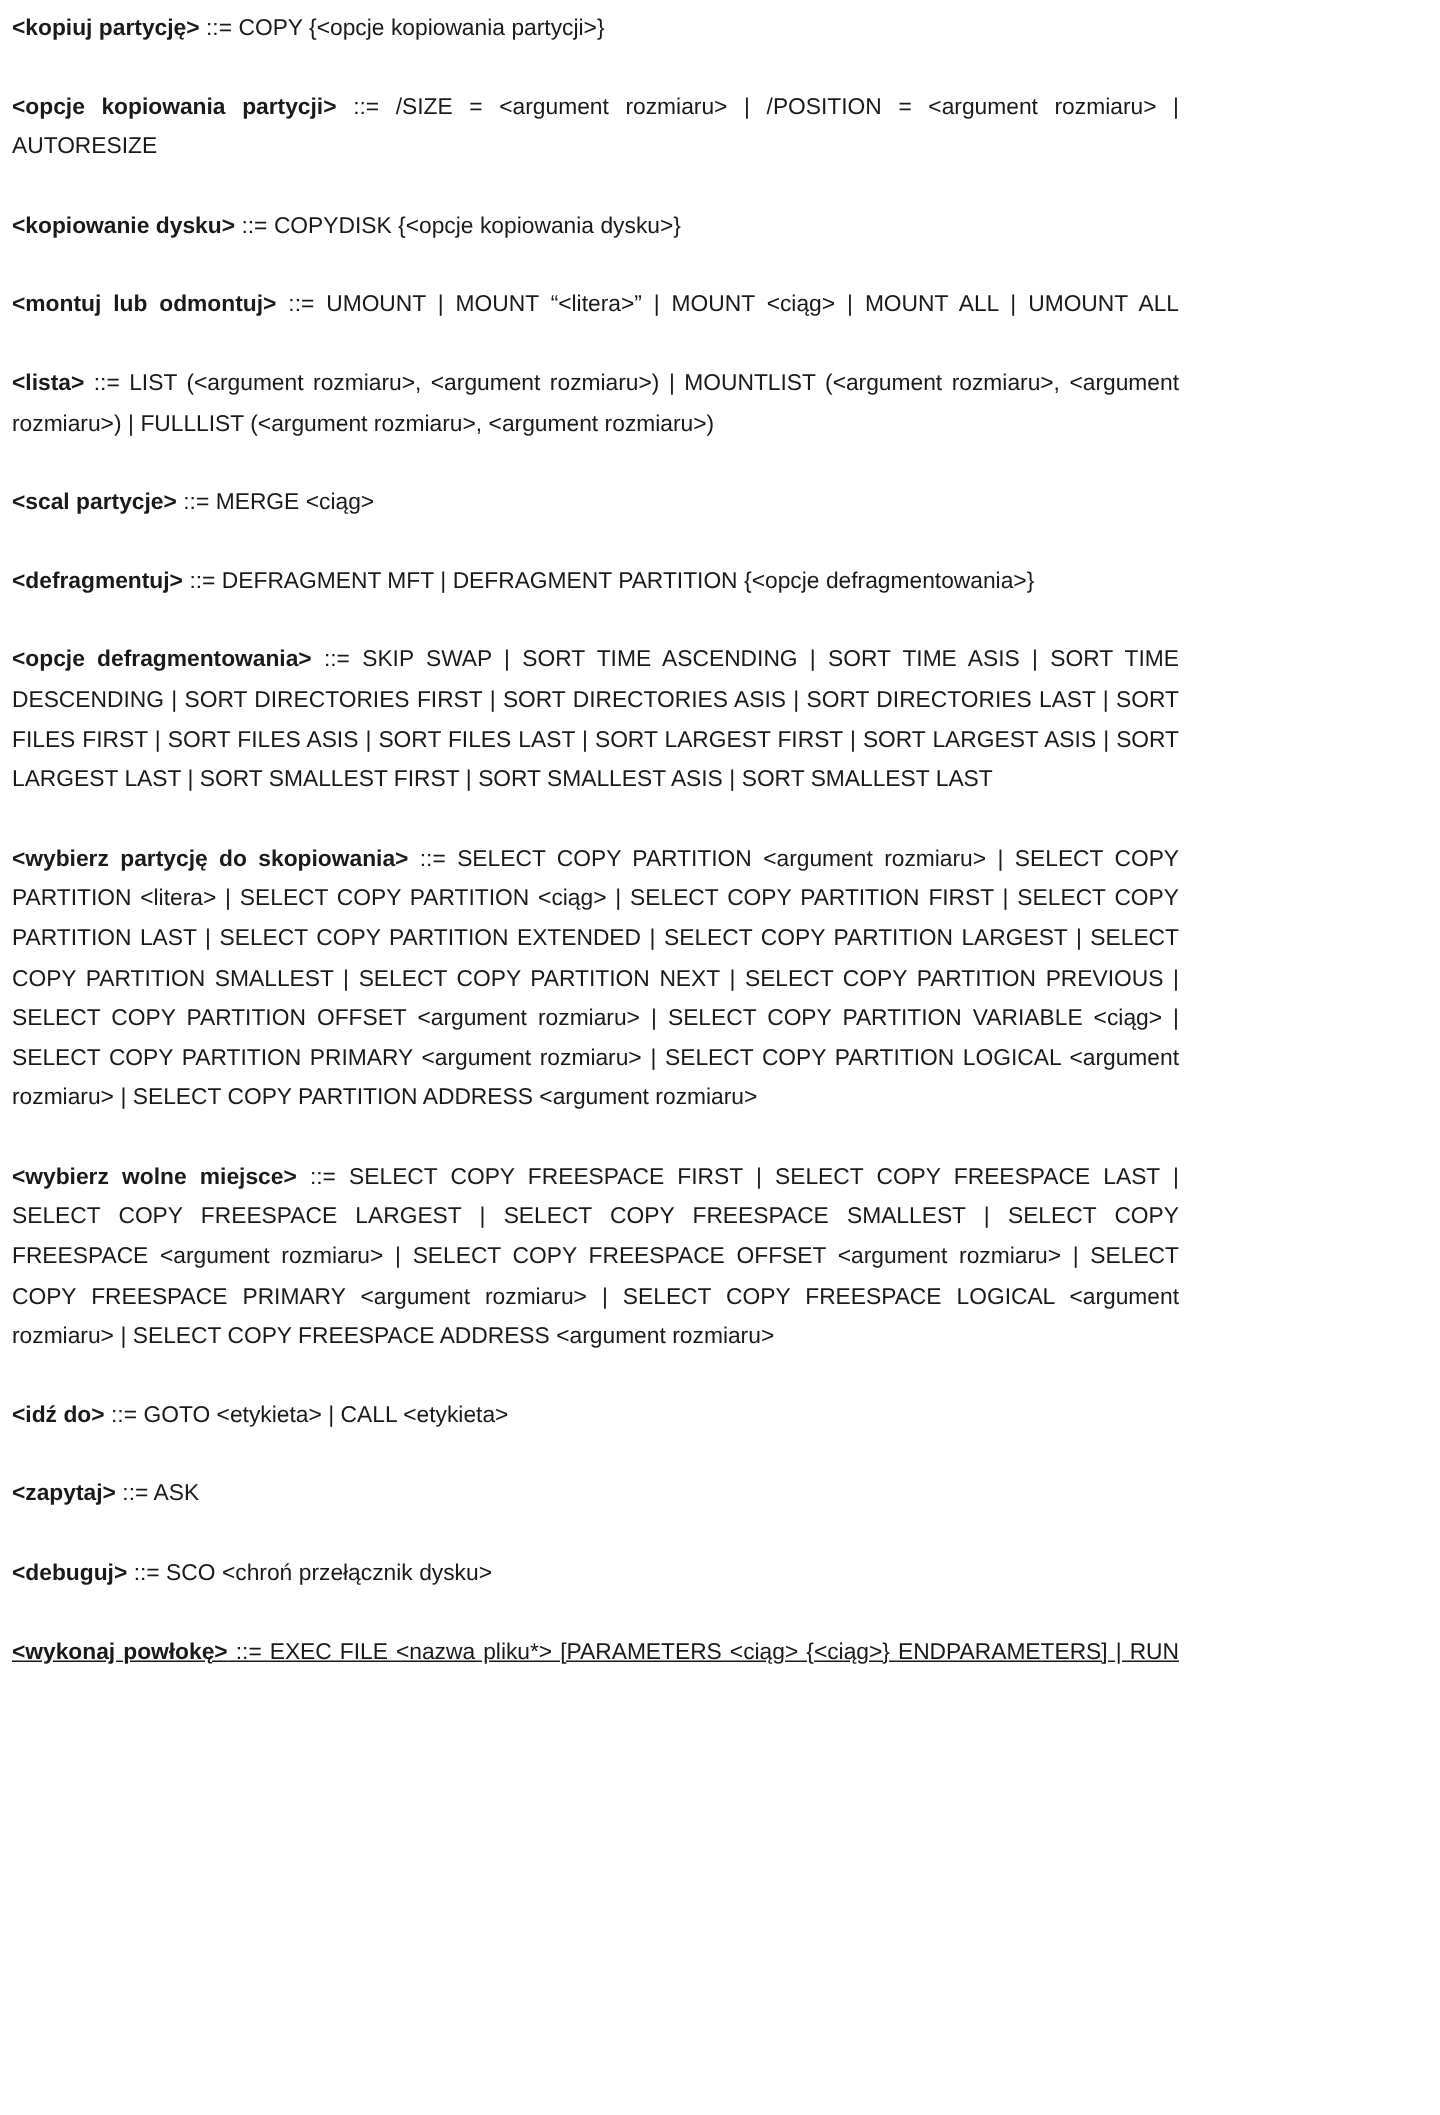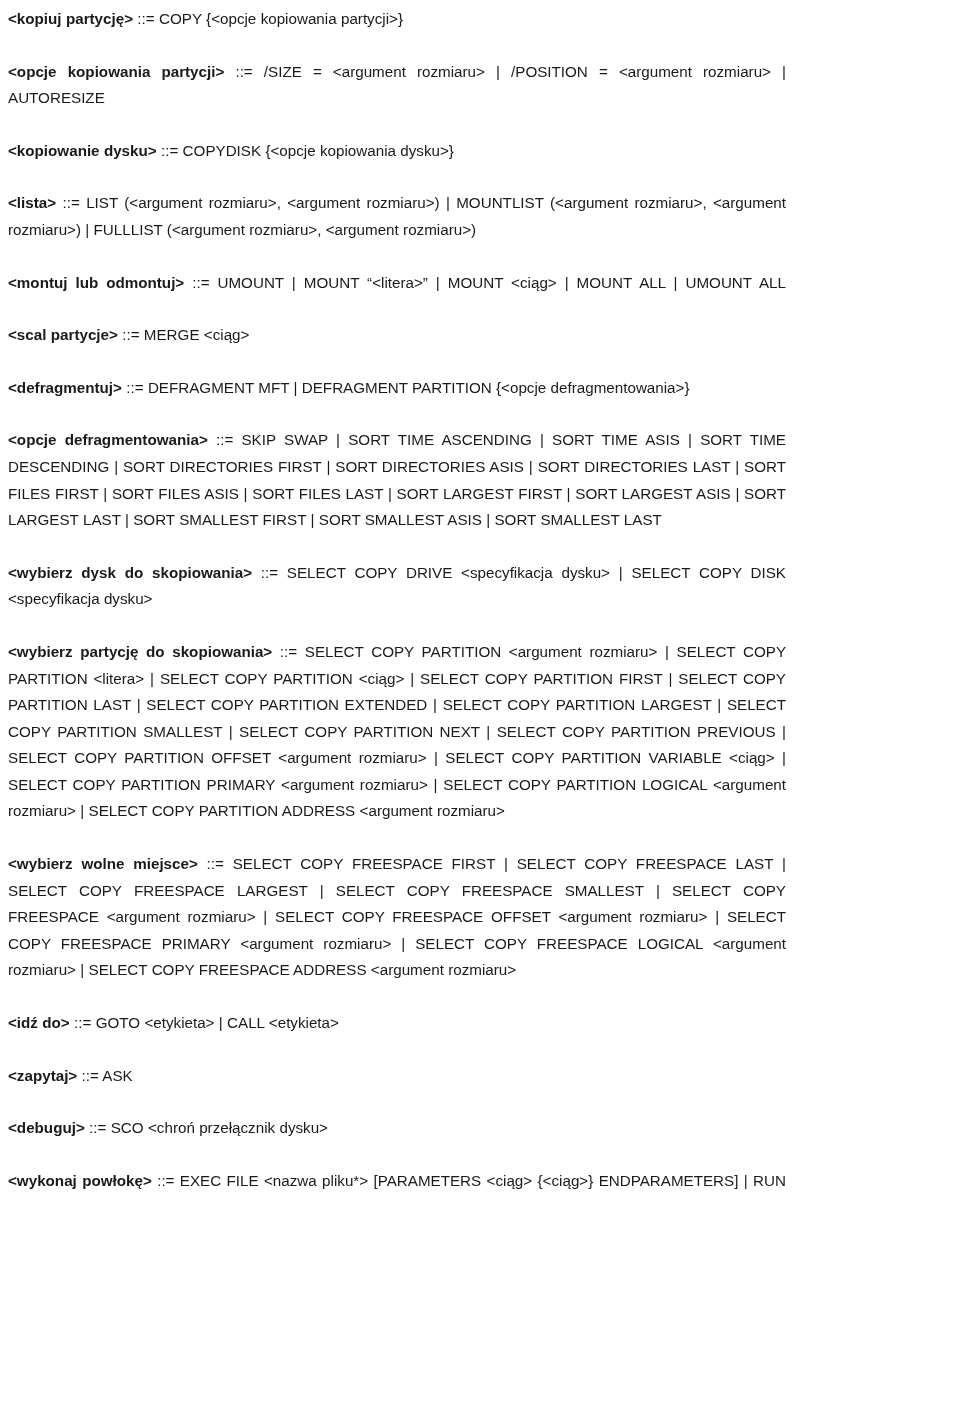--- a/index.html
+++ b/index.html
@@ -23,41 +23,41 @@
     font-size: 15.2px;
     line-height: 26.6px;
     text-align: justify;
     text-justify: inter-word;
     margin: 0 0 26px 0;
     word-spacing: 0.1px;
     hyphens: none;
   }
   .rule:last-child {
     margin-bottom: 0;
+    text-decoration: underline;
   }
   
   .rule.forcejust {
     text-align-last: justify;
   }
   .nt {
     font-weight: bold;
   }
 </style>
 </head>
 <body style="background: rgb(255, 255, 255); color: rgb(26, 26, 26);">
 
 <div id="doc">
     <p class="rule"><span class="nt">&lt;kopiuj partycję&gt;</span><span class="prod"> ::= COPY {&lt;opcje kopiowania partycji&gt;}</span></p>
     <p class="rule"><span class="nt">&lt;opcje kopiowania partycji&gt;</span><span class="prod"> ::= /SIZE = &lt;argument rozmiaru&gt; | /POSITION = &lt;argument rozmiaru&gt; | AUTORESIZE</span></p>
     <p class="rule"><span class="nt">&lt;kopiowanie dysku&gt;</span><span class="prod"> ::= COPYDISK {&lt;opcje kopiowania dysku&gt;}</span></p>
+    <p class="rule forcejust"><span class="nt">&lt;montuj lub odmontuj&gt;</span><span class="prod"> ::= UMOUNT | MOUNT “&lt;litera&gt;” | MOUNT &lt;ciąg&gt; | MOUNT ALL | UMOUNT ALL</span></p>
     <p class="rule"><span class="nt">&lt;lista&gt;</span><span class="prod"> ::= LIST (&lt;argument rozmiaru&gt;, &lt;argument rozmiaru&gt;) | MOUNTLIST (&lt;argument rozmiaru&gt;, &lt;argument rozmiaru&gt;) | FULLLIST (&lt;argument rozmiaru&gt;, &lt;argument rozmiaru&gt;)</span></p>
-    <p class="rule forcejust"><span class="nt">&lt;montuj lub odmontuj&gt;</span><span class="prod"> ::= UMOUNT | MOUNT “&lt;litera&gt;” | MOUNT &lt;ciąg&gt; | MOUNT ALL | UMOUNT ALL</span></p>
     <p class="rule"><span class="nt">&lt;scal partycje&gt;</span><span class="prod"> ::= MERGE &lt;ciąg&gt;</span></p>
     <p class="rule"><span class="nt">&lt;defragmentuj&gt;</span><span class="prod"> ::= DEFRAGMENT MFT | DEFRAGMENT PARTITION {&lt;opcje defragmentowania&gt;}</span></p>
     <p class="rule"><span class="nt">&lt;opcje defragmentowania&gt;</span><span class="prod"> ::= SKIP SWAP | SORT TIME ASCENDING | SORT TIME ASIS | SORT TIME DESCENDING | SORT DIRECTORIES FIRST | SORT DIRECTORIES ASIS | SORT DIRECTORIES LAST | SORT FILES FIRST | SORT FILES ASIS | SORT FILES LAST | SORT LARGEST FIRST | SORT LARGEST ASIS | SORT LARGEST LAST | SORT SMALLEST FIRST | SORT SMALLEST ASIS | SORT SMALLEST LAST</span></p>
-    <p class="rule"><span class="nt">&lt;wybierz dysk do skopiowania&gt;</span><span class="prod"> ::= SELECT COPY DRIVE &lt;specyfikacja dysku&gt; | SELECT COPY DISK &lt;specyfikacja dysku&gt;</span></p>
     <p class="rule"><span class="nt">&lt;wybierz partycję do skopiowania&gt;</span><span class="prod"> ::= SELECT COPY PARTITION &lt;argument rozmiaru&gt; | SELECT COPY PARTITION &lt;litera&gt; | SELECT COPY PARTITION &lt;ciąg&gt; | SELECT COPY PARTITION FIRST | SELECT COPY PARTITION LAST | SELECT COPY PARTITION EXTENDED | SELECT COPY PARTITION LARGEST | SELECT COPY PARTITION SMALLEST | SELECT COPY PARTITION NEXT | SELECT COPY PARTITION PREVIOUS | SELECT COPY PARTITION OFFSET &lt;argument rozmiaru&gt; | SELECT COPY PARTITION VARIABLE &lt;ciąg&gt; | SELECT COPY PARTITION PRIMARY &lt;argument rozmiaru&gt; | SELECT COPY PARTITION LOGICAL &lt;argument rozmiaru&gt; | SELECT COPY PARTITION ADDRESS &lt;argument rozmiaru&gt;</span></p>
     <p class="rule"><span class="nt">&lt;wybierz wolne miejsce&gt;</span><span class="prod"> ::= SELECT COPY FREESPACE FIRST | SELECT COPY FREESPACE LAST | SELECT COPY FREESPACE LARGEST | SELECT COPY FREESPACE SMALLEST | SELECT COPY FREESPACE &lt;argument rozmiaru&gt; | SELECT COPY FREESPACE OFFSET &lt;argument rozmiaru&gt; | SELECT COPY FREESPACE PRIMARY &lt;argument rozmiaru&gt; | SELECT COPY FREESPACE LOGICAL &lt;argument rozmiaru&gt; | SELECT COPY FREESPACE ADDRESS &lt;argument rozmiaru&gt;</span></p>
     <p class="rule"><span class="nt">&lt;idź do&gt;</span><span class="prod"> ::= GOTO &lt;etykieta&gt; | CALL &lt;etykieta&gt;</span></p>
     <p class="rule"><span class="nt">&lt;zapytaj&gt;</span><span class="prod"> ::= ASK</span></p>
     <p class="rule"><span class="nt">&lt;debuguj&gt;</span><span class="prod"> ::= SCO &lt;chroń przełącznik dysku&gt;</span></p>
     <p class="rule forcejust"><span class="nt">&lt;wykonaj powłokę&gt;</span><span class="prod"> ::= EXEC FILE &lt;nazwa pliku*&gt; [PARAMETERS &lt;ciąg&gt; {&lt;ciąg&gt;} ENDPARAMETERS] | RUN</span></p>
   </div>
 
 </body></html>

